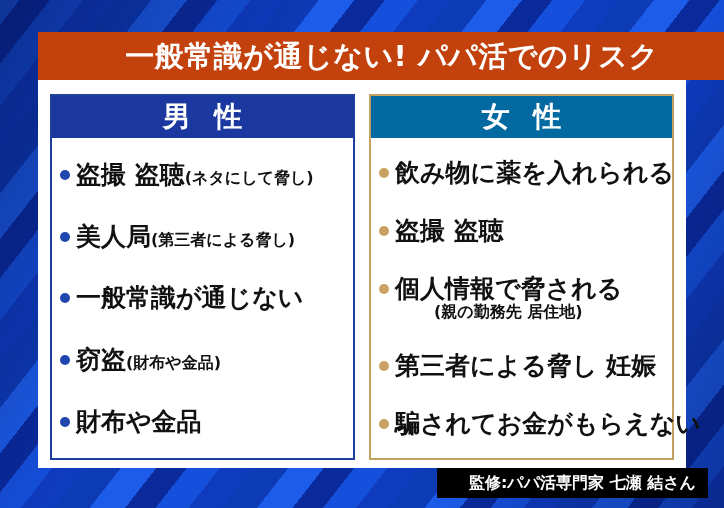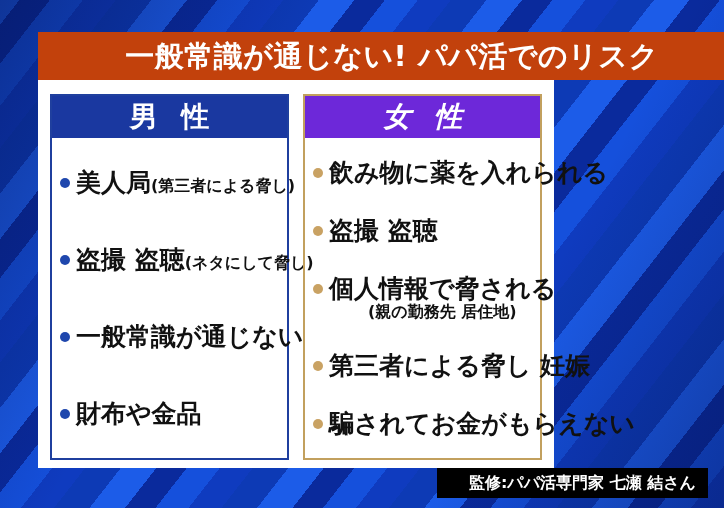--- a/index.html
+++ b/index.html
@@ -60,21 +60,21 @@
     letter-spacing: .5px;
     white-space: nowrap;
     line-height: 1;
   }
 
   
   .panel {
     position: absolute;
     left: 38px;
     top: 80px;
-    width: 516px;
+    width: 648px;
     height: 388px;
     background: #ffffff;
     display: flex;
     gap: 14px;
     padding: 14px 12px 8px 12px;
     box-sizing: border-box;
   }
 
   .column {
     flex: 1 1 0;
@@ -87,21 +87,21 @@
   .col-female { border: 2px solid #c2a05e; }
 
   .col-head {
     height: 42px;
     display: flex;
     align-items: center;
     justify-content: center;
     flex: 0 0 auto;
   }
   .head-male   { background: #1a38a0; }
-  .head-female { background: #6d28d9; font-style: italic; }
+  .head-female { background: #0369a1; }
   .col-head-text {
     color: #ffffff;
     font-size: 28px;
     font-weight: 700;
     letter-spacing: 7px;
     text-indent: 7px;
     line-height: 1;
   }
 
   .col-body {
@@ -185,38 +185,44 @@
 
     <div class="column col-male">
       <div class="col-head head-male">
         <span class="col-head-text">男 性</span>
       </div>
       <div class="col-body">
 
         <div class="item">
           <span class="bullet bullet-male"></span>
           <div class="item-text-wrap">
+            <div class="item-main"><span>盗撮 盗聴</span><span class="note">(ネタにして脅し)</span></div>
+          </div>
+        </div>
+
+        <div class="item">
+          <span class="bullet bullet-male"></span>
+          <div class="item-text-wrap">
             <div class="item-main"><span>美人局</span><span class="note">(第三者による脅し)</span></div>
           </div>
         </div>
 
         <div class="item">
           <span class="bullet bullet-male"></span>
           <div class="item-text-wrap">
-            <div class="item-main"><span>盗撮 盗聴</span><span class="note">(ネタにして脅し)</span></div>
-          </div>
-        </div>
-
-        <div class="item">
-          <span class="bullet bullet-male"></span>
-          <div class="item-text-wrap">
             <div class="item-main"><span>一般常識が通じない</span><span class="note"></span></div>
           </div>
         </div>
 
+        <div class="item">
+          <span class="bullet bullet-male"></span>
+          <div class="item-text-wrap">
+            <div class="item-main"><span>窃盗</span><span class="note">(財布や金品)</span></div>
+          </div>
+        </div>
 
         <div class="item">
           <span class="bullet bullet-male"></span>
           <div class="item-text-wrap">
             <div class="item-main"><span>財布や金品</span><span class="note"></span></div>
           </div>
         </div>
 
       </div>
     </div>

